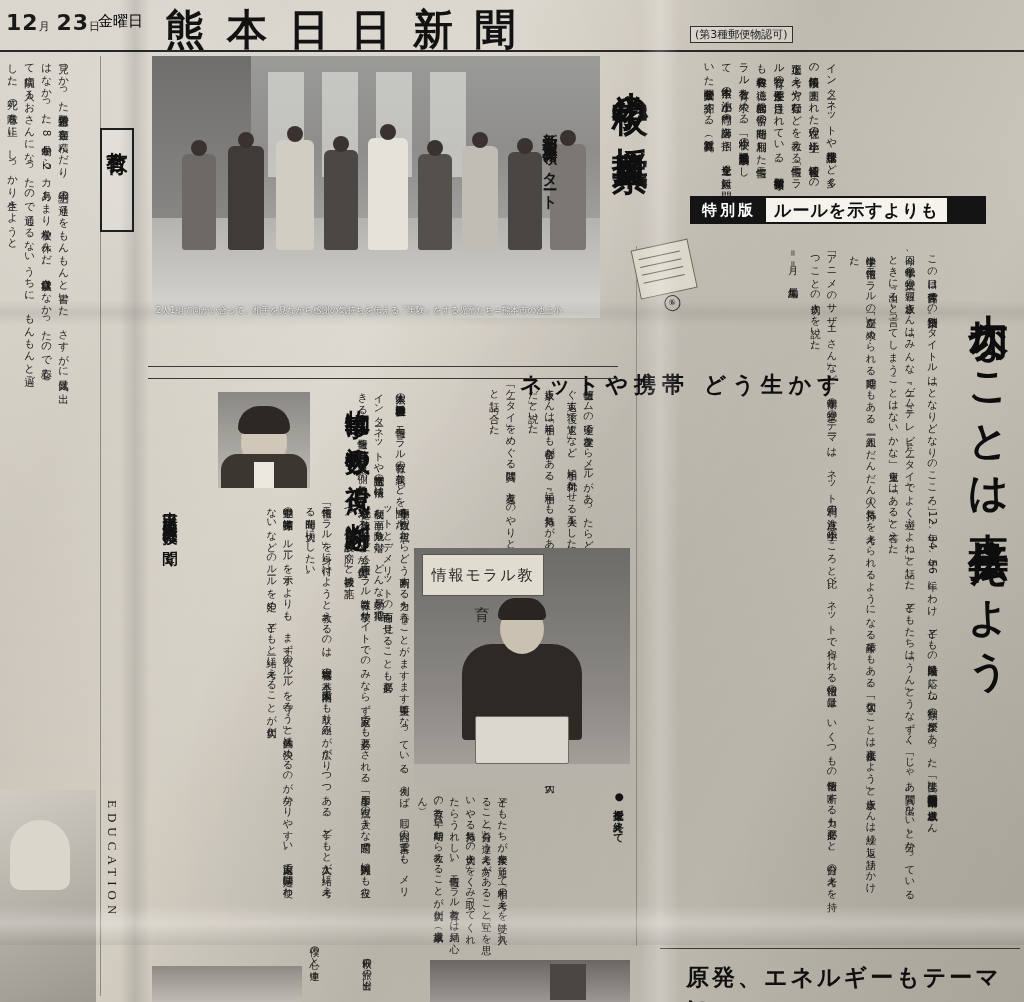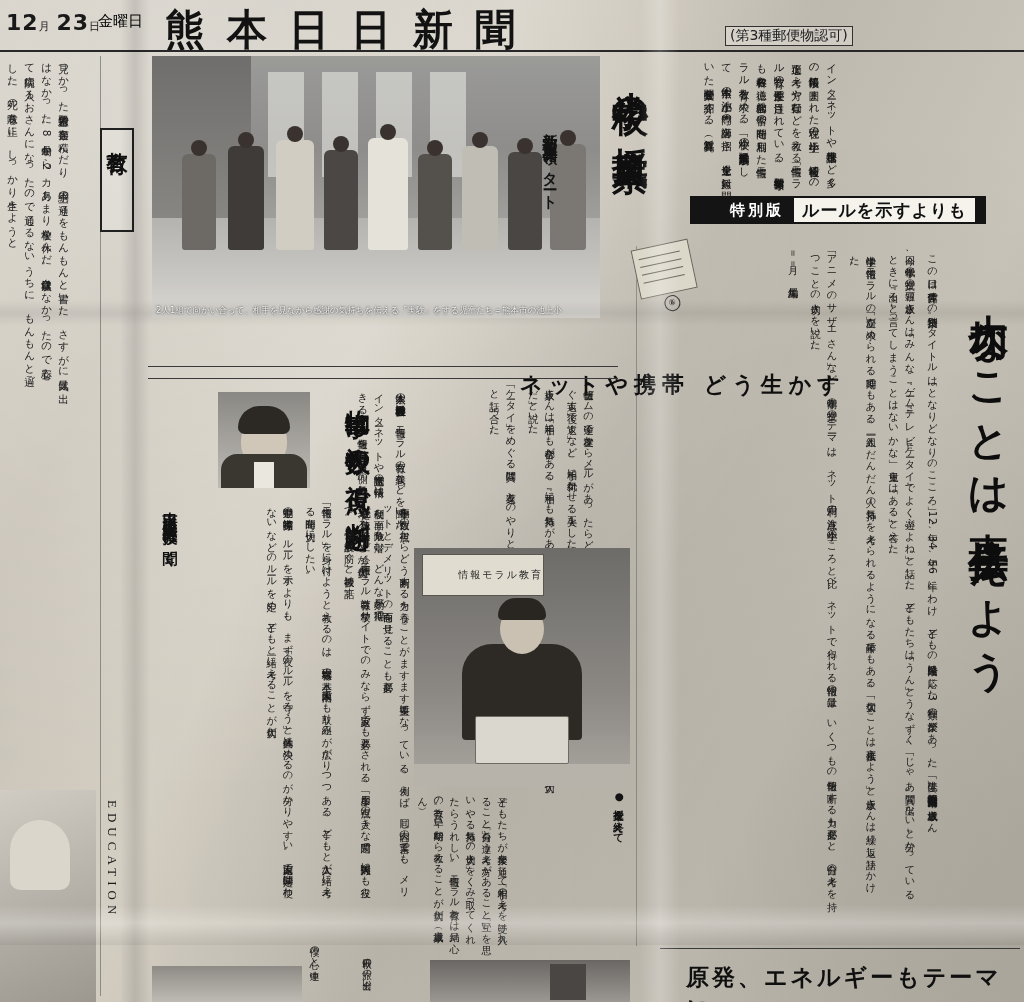--- a/index.html
+++ b/index.html
@@ -29,21 +29,21 @@
   #date{position:absolute;left:6px;top:10px;font-size:15px;color:#1b1b1b;letter-spacing:1px;}
   #date .num{font-size:22px;font-weight:bold;}
   #date .sm{font-size:11px;}
   #weekday{position:absolute;left:98px;top:12px;font-size:15px;}
   #paper-title{
     position:absolute;left:165px;top:2px;width:440px;height:48px;
     font-family:"DejaVu Serif",serif;font-weight:bold;font-size:40px;
     letter-spacing:22px;color:#141414;white-space:nowrap;
     transform:scaleY(1.05);
   }
-  #edition-tag{position:absolute;left:690px;top:26px;font-size:14px;border:1px solid #333;padding:0 4px;color:#222;background:rgba(255,255,255,.25);margin-left:35px;}
+  #edition-tag{position:absolute;left:690px;top:26px;font-size:11px;border:1px solid #333;padding:0 4px;color:#222;background:rgba(255,255,255,.25);}
 
   .rule{position:absolute;background:#2a2a2a;}
   #rule-top{left:0;top:50px;width:1024px;height:2px;}
 
   
   #edu-label{
     position:absolute;left:100px;top:128px;width:30px;height:100px;
     border:2px solid #222;background:rgba(255,255,255,.18);
   }
   #edu-label .t{writing-mode:vertical-rl;text-orientation:upright;font-size:21px;font-weight:bold;line-height:30px;margin:5px auto;display:block;text-align:center;color:#111;}
@@ -82,21 +82,21 @@
   #intro{
     position:absolute;left:700px;top:56px;width:320px;height:140px;
   }
   #intro .col{writing-mode:vertical-rl;font-size:10.5px;line-height:17.5px;letter-spacing:.4px;color:#161616;height:128px;}
 
   
   #badge{
     position:absolute;left:690px;top:196px;width:296px;height:28px;
     background:#161616;display:flex;align-items:center;
   }
-  #badge .lbl{color:#fff;font-weight:bold;font-size:15px;letter-spacing:3px;margin-left:40px;}
+  #badge .lbl{color:#fff;font-weight:bold;font-size:15px;letter-spacing:3px;padding-left:12px;}
   #badge .val{background:#f3f1ea;color:#111;font-weight:bold;font-size:17px;letter-spacing:1px;margin-left:10px;padding:2px 8px;height:20px;line-height:20px;}
 
   
   #giant{
     position:absolute;right:8px;top:282px;height:520px;
   }
   #giant .t{writing-mode:vertical-rl;text-orientation:upright;font-family:"DejaVu Serif",serif;font-weight:bold;font-size:40px;line-height:54px;letter-spacing:6px;color:#0f0f0f;}
 
   
   #rightbody{position:absolute;left:640px;top:248px;width:300px;height:650px;display:flex;flex-direction:row-reverse;gap:6px;}
@@ -122,21 +122,21 @@
   #centerbody{position:absolute;left:150px;top:500px;width:262px;height:400px;display:flex;flex-direction:row-reverse;gap:6px;}
   #centerbody .col{writing-mode:vertical-rl;font-size:10.2px;line-height:16.4px;color:#191919;height:100%;}
 
   
   #midbody{position:absolute;left:418px;top:382px;width:178px;height:400px;display:flex;flex-direction:row-reverse;gap:6px;}
   #midbody .col{writing-mode:vertical-rl;font-size:10.2px;line-height:16.4px;color:#191919;height:100%;}
 
   
   #photo3{position:absolute;left:414px;top:548px;width:216px;height:238px;background:linear-gradient(180deg,#6e6c68 0%,#8b8884 60%,#a8a5a0 100%);overflow:hidden;}
   #photo3 .board{position:absolute;left:8px;top:6px;width:120px;height:40px;background:#dedacd;border:1px solid #5a5650;}
-  #photo3 .board .bt{font-size:10px;text-align:right;line-height:40px;letter-spacing:2px;color:#2a2a2a;}
+  #photo3 .board .bt{font-size:15px;text-align:center;line-height:40px;letter-spacing:2px;color:#2a2a2a;}
   #photo3 .body{position:absolute;left:50%;transform:translateX(-50%);bottom:46px;width:120px;height:96px;background:#2f2c28;border-radius:30px 30px 4px 4px;}
   #photo3 .head{position:absolute;left:50%;transform:translateX(-50%);bottom:132px;width:44px;height:50px;border-radius:50%;background:#c9c0b1;}
   #photo3 .hair{position:absolute;left:50%;transform:translateX(-50%);bottom:166px;width:48px;height:22px;border-radius:24px 24px 6px 6px;background:#2b2824;}
   #photo3 .laptop{position:absolute;left:50%;transform:translateX(-50%);bottom:22px;width:92px;height:46px;background:#d8d5cd;border:1px solid #6f6b64;border-radius:2px;}
   #photo3 .desk{position:absolute;left:0;bottom:0;width:100%;height:22px;background:#b6b2a9;}
 
   #photo3-cap{position:absolute;left:414px;top:790px;width:218px;}
   #photo3-cap .c{writing-mode:vertical-rl;font-size:10px;line-height:16px;color:#181818;height:150px;}
   #photo3-caphead{position:absolute;left:612px;top:790px;writing-mode:vertical-rl;font-size:10.5px;font-weight:bold;color:#151515;}
 

